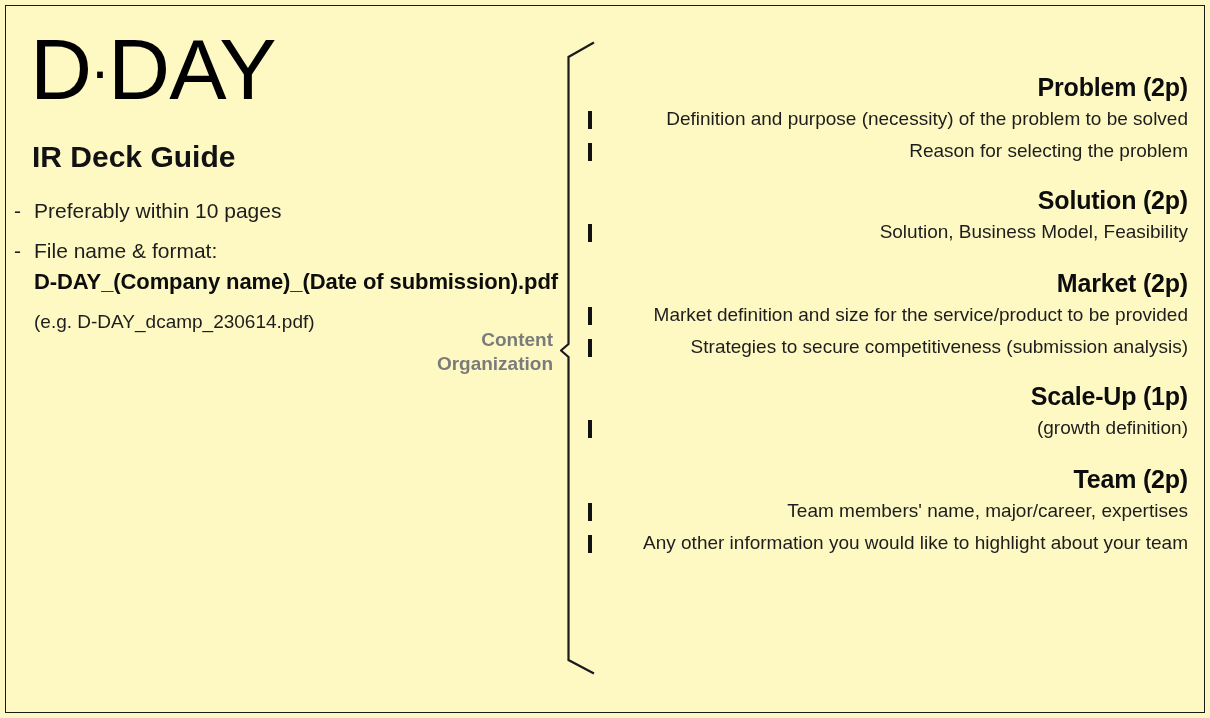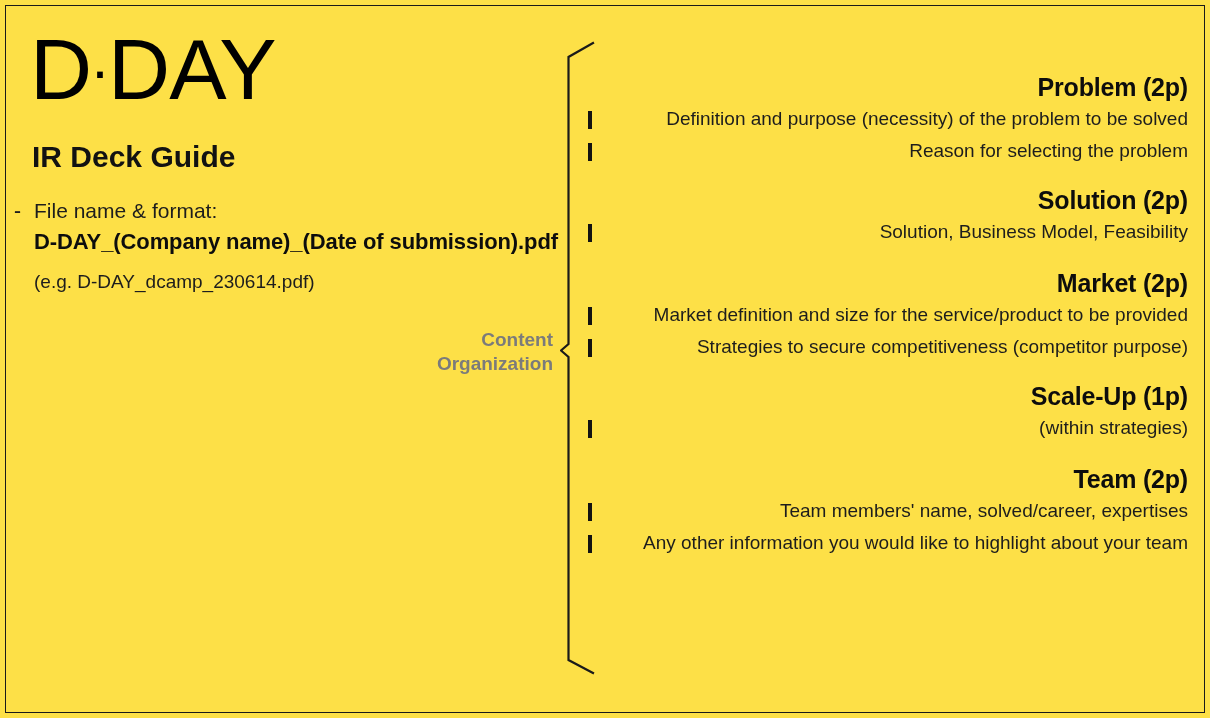--- a/index.html
+++ b/index.html
@@ -9,21 +9,21 @@
     background: #ffffff;
   }
   body {
     font-family: "Liberation Sans", "DejaVu Sans", sans-serif;
     -webkit-font-smoothing: antialiased;
   }
   .slide {
     position: relative;
     width: 1210px;
     height: 718px;
-    background: #fde047;
+    background: #fef9c3;
     overflow: hidden;
     box-sizing: border-box;
   }
   .slide-border {
     position: absolute;
     left: 5px;
     top: 5px;
     width: 1200px;
     height: 708px;
     border: 1.5px solid #1a1a1a;
@@ -187,20 +187,21 @@
 
   <div class="left-col">
 
     <div class="brand-logo"><span>D</span><span class="mid-dot">·</span><span>DAY</span></div>
 
     <div class="deck-title">IR Deck Guide</div>
 
     <ul class="dash-list">
       <li class="dash-item">
         <span class="dash-mark">-</span>
+        <span>Preferably within 10 pages</span>
       </li>
       <li class="dash-item">
         <span class="dash-mark">-</span>
         <span>File name &amp; format:</span>
         <span class="dash-sub-bold">D-DAY_(Company name)_(Date of submission).pdf</span>
         <span class="dash-sub-plain">(e.g. D-DAY_dcamp_230614.pdf)</span>
       </li>
     </ul>
   </div>
 
@@ -238,37 +239,37 @@
     </div>
 
     <div class="section sec-market">
       <div class="section-heading">Market (2p)</div>
       <div class="bullet-row">
         <span class="bar"></span>
         <span class="bullet-text">Market definition and size for the service/product to be provided</span>
       </div>
       <div class="bullet-row">
         <span class="bar"></span>
-        <span class="bullet-text">Strategies to secure competitiveness (competitor purpose)</span>
+        <span class="bullet-text">Strategies to secure competitiveness (submission analysis)</span>
       </div>
     </div>
 
     <div class="section sec-scaleup">
       <div class="section-heading">Scale-Up (1p)</div>
       <div class="bullet-row">
         <span class="bar"></span>
-        <span class="bullet-cont">(within strategies)</span>
+        <span class="bullet-cont">(growth definition)</span>
       </div>
     </div>
 
     <div class="section sec-team">
       <div class="section-heading">Team (2p)</div>
       <div class="bullet-row">
         <span class="bar"></span>
-        <span class="bullet-text">Team members' name, solved/career, expertises</span>
+        <span class="bullet-text">Team members' name, major/career, expertises</span>
       </div>
       <div class="bullet-row">
         <span class="bar"></span>
         <span class="bullet-text">Any other information you would like to highlight about your team</span>
       </div>
     </div>
 
   </div>
 </div>
 

